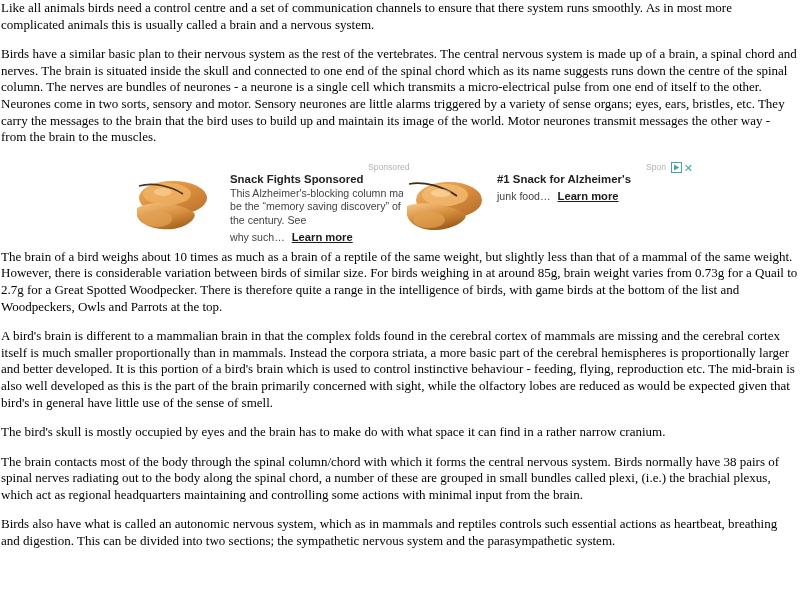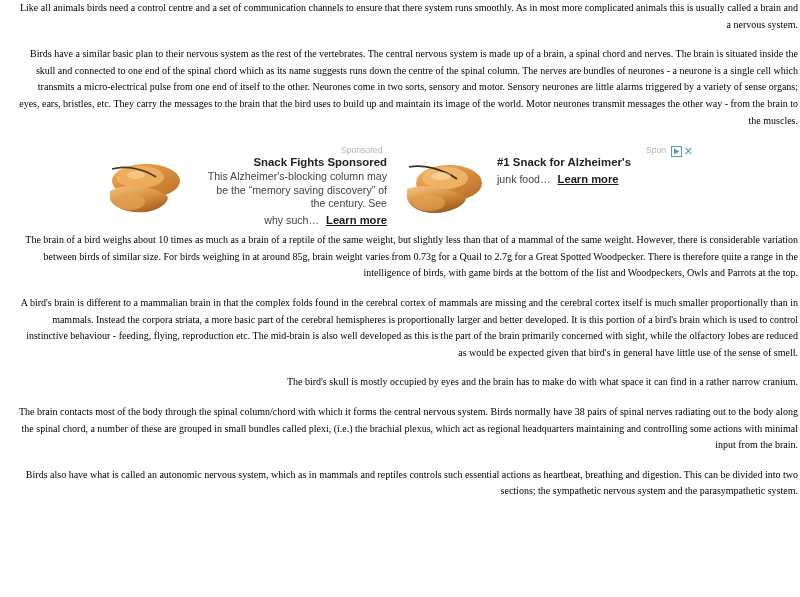--- a/index.html
+++ b/index.html
@@ -23,40 +23,40 @@
     text-align: center;
     font-family: "Liberation Serif", "DejaVu Serif", serif;
     font-weight: bold;
     font-size: 20.5px;
     line-height: 20px;
     margin: 0 0 4px 0;
     padding: 0;
     letter-spacing: 0.1px;
   }
   .para {
-    font-size: 10px;
+    font-size: 13px;
     line-height: 16.6px;
-    margin: 0 0 13px 16px;
+    margin: 0 0 13px 0;
     padding: 0;
-    text-align: right;
+    text-align: left;
   }
 
   
   .ad-row {
     position: relative;
     height: 78px;
     margin: 3px 0 12px 0;
     font-family: "Liberation Sans", "DejaVu Sans", sans-serif;
   }
   .ad-unit {
     position: absolute;
     top: 0;
     height: 78px;
   }
-  .ad-unit.left  { left: 109px; width: 277px; text-align: right; }
+  .ad-unit.left  { left: 136px; width: 277px; }
   .ad-unit.right { left: 402px; width: 290px; text-decoration: underline; }
 
   .ad-label {
     position: absolute;
     top: 3px;
     font-size: 8.6px;
     color: #b3b3b3;
     font-family: "Liberation Sans", "DejaVu Sans", sans-serif;
     white-space: nowrap;
   }

